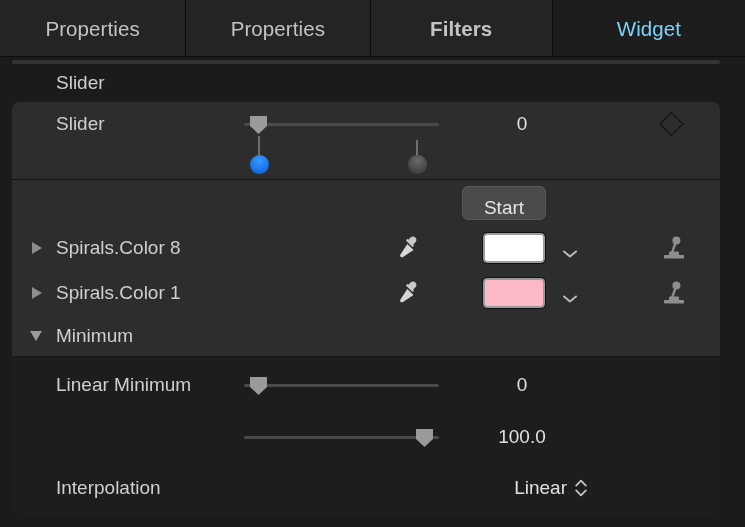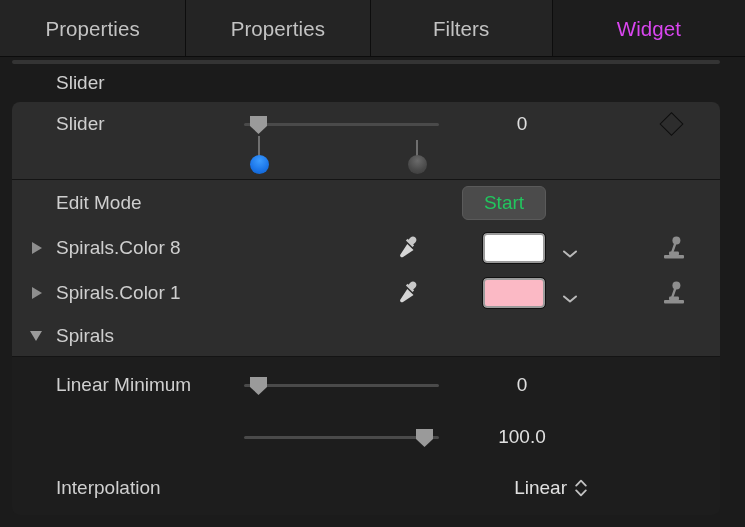--- a/index.html
+++ b/index.html
@@ -39,22 +39,22 @@
     align-items: center;
     justify-content: center;
     font-size: 20.5px;
     color: #c3c3c3;
     background: #242424;
     cursor: default;
     letter-spacing: 0.1px;
   }
   .tab.t0 { width: 186px; }
   .tab.t1 { width: 184px; }
-  .tab.t2 { width: 182px; }
-  .tab.t3 { width: 193px; background: #1d1d1d; color: #d946ef; }
+  .tab.t2 { width: 182px; font-weight: bold; }
+  .tab.t3 { width: 193px; background: #1d1d1d; color: #7dd3fc; }
   .tab-sep {
     width: 1px;
     background: #0d0d0d;
     flex: 0 0 1px;
   }
   .tabbar-bottom {
     position: absolute;
     left: 0; top: 56px;
     width: 745px; height: 1px;
     background: #0c0c0c;
@@ -222,24 +222,24 @@
   }
 
   
   .btn {
     position: absolute;
     top: 50%;
     transform: translateY(-50%);
     background: #4b4b4b;
     border: 1px solid #5a5a5a;
     border-radius: 6px;
-    color: #22c55e;
+    color: #e5e5e5;
     font-size: 19px;
     display: flex;
-    align-items: center;
+    align-items: flex-end;
     justify-content: center;
     box-sizing: border-box;
     cursor: default;
   }
 
   
   .eyedropper {
     position: absolute;
     top: 50%;
     transform: translateY(-50%);
@@ -340,21 +340,20 @@
 
       <div class="stem" style="left:404px; top:38px; height:20px;"></div>
       <div class="dot grey" style="left:396px; top:53px;"></div>
     </div>
 
     <div class="panel-sep" style="top:115px;"></div>
 
     <div class="panel" style="top:116px; height:136px;">
 
       <div class="row" style="top:1px; height:44px;">
-        <span class="row-label">Edit Mode</span>
         <div class="btn" style="left:450px; width:84px; height:34px;">
           <span>Start</span>
         </div>
       </div>
 
       <div class="row" style="top:45px; height:45px;">
         <div class="tri-right"></div>
         <span class="row-label">Spirals.Color 8</span>
 
         <div class="eyedropper" style="left:385px;">
@@ -407,21 +406,21 @@
             <rect x="7" y="16.5" width="10" height="3.6" rx="1.2" fill="#8e8e8e"></rect>
             <path d="M13.4 8.2 10.2 17.4" stroke="#8e8e8e" stroke-width="2.4" stroke-linecap="round"></path>
             <circle cx="14.4" cy="5.6" r="4" fill="#8e8e8e"></circle>
           </svg>
         </div>
       </div>
     </div>
 
     <div class="panel" style="top:252px; height:40px; background:#2d2d2d;">
       <div class="tri-down"></div>
-      <span class="row-label" style="left:44px;">Spirals</span>
+      <span class="row-label" style="left:44px;">Minimum</span>
     </div>
 
     <div class="panel-sep" style="top:292px;"></div>
 
     <div class="panel dark rounded-bottom" style="top:293px; height:158px;">
 
       <div class="row" style="top:2px; height:52px;">
         <span class="row-label">Linear Minimum</span>
         <div class="slider" style="left:232px; top:16px; width:195px;">
           <div class="track" style="width:195px;"></div>

